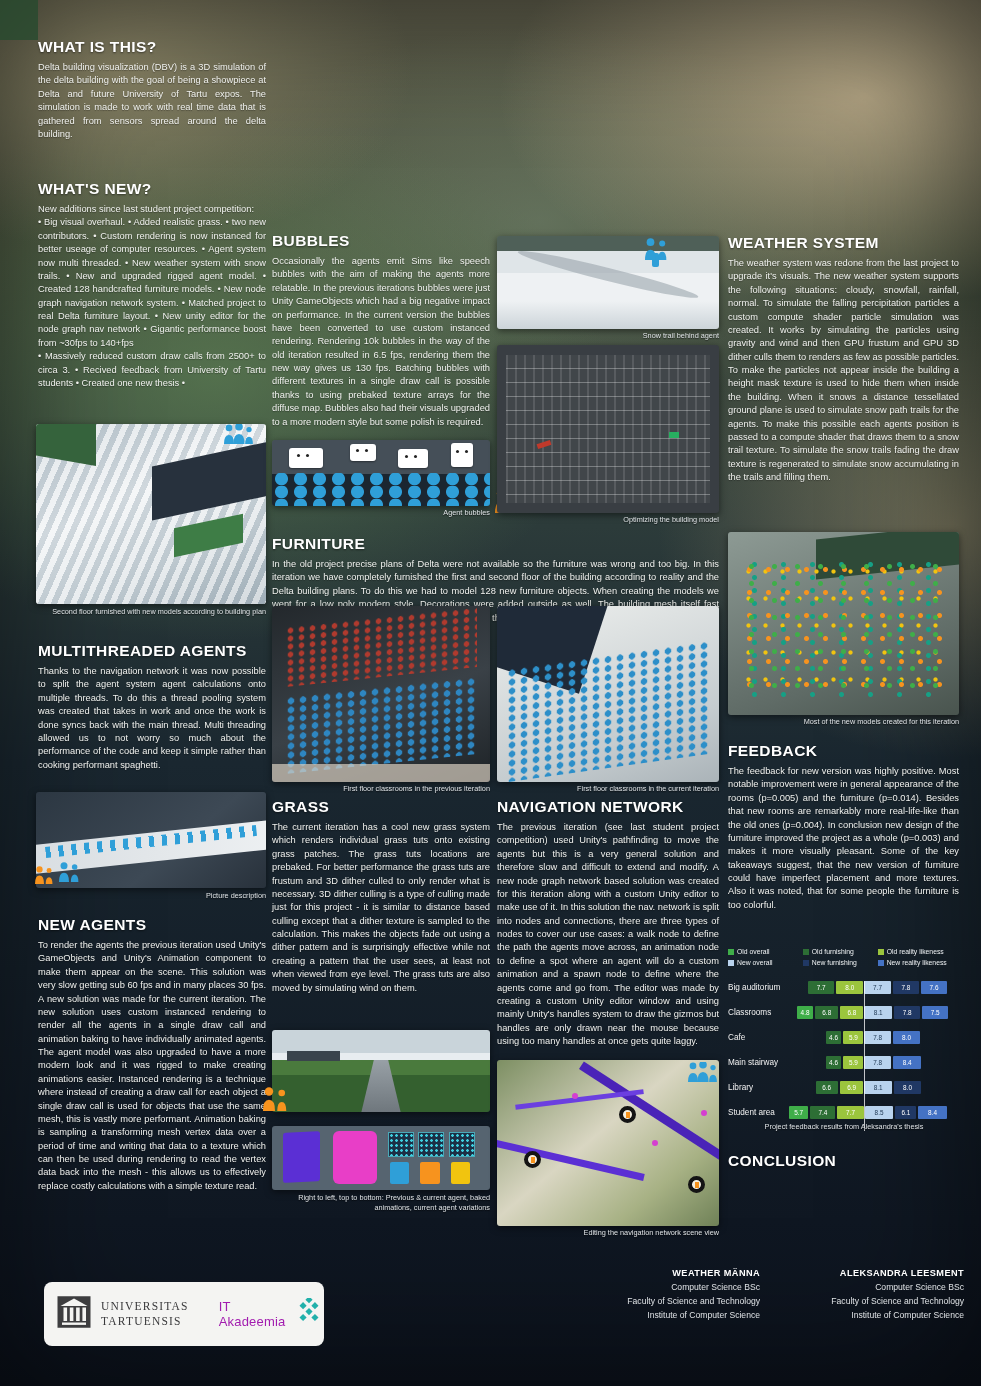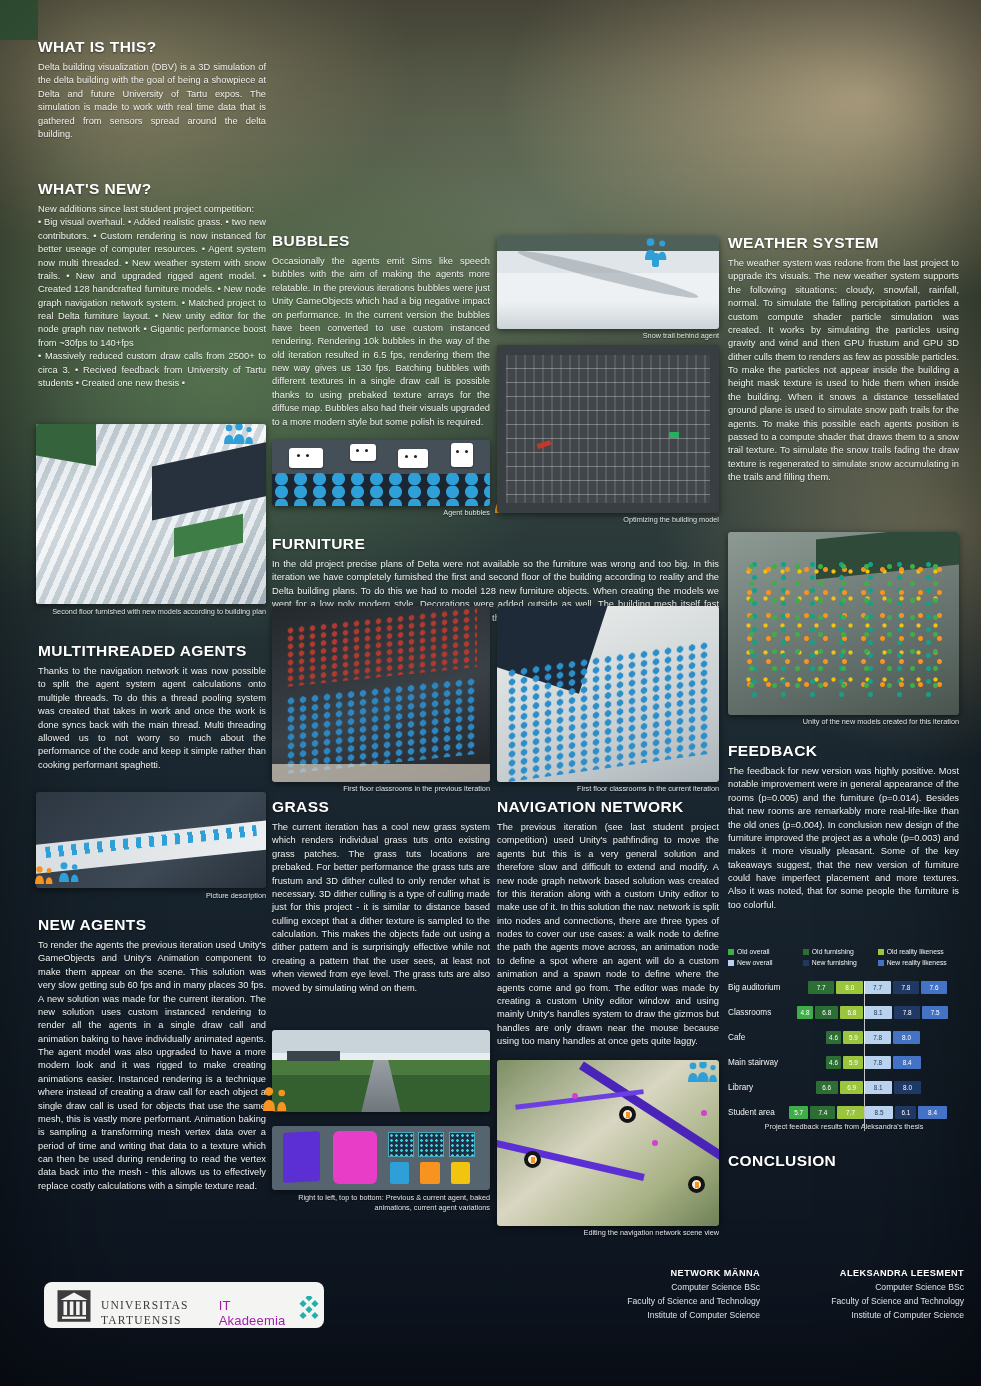--- a/index.html
+++ b/index.html
@@ -101,21 +101,21 @@
   .leg-sq{width:6px;height:6px;flex:none}
   .leg-lb{font-size:6.8px;color:#eef1f3;white-space:nowrap}
   .ch-row{display:flex;align-items:center;height:25px}
   .ch-lab{width:64px;font-size:8.2px;color:#f2f2f2}
   .ch-left{display:flex;justify-content:flex-end;align-items:center;gap:2px;width:72px}
   .ch-right{display:flex;align-items:center;gap:2px;width:96px;margin-left:1px}
   .ch-bar{height:13px;border-radius:1px;font-size:6.4px;color:#fff;display:flex;align-items:center;justify-content:center;overflow:hidden;flex:none}
   .ch-line{position:absolute;left:136px;top:33px;height:150px;width:1px;background:rgba(255,255,255,.75)}
 
   
-  .logobox{position:absolute;left:44px;top:1282px;width:280px;height:46px;background:#f4f4f2;border-radius:8px;display:flex;align-items:flex-end;padding:0 12px;gap:9px}
+  .logobox{position:absolute;left:44px;top:1282px;width:280px;height:64px;background:#f4f4f2;border-radius:8px;display:flex;align-items:center;padding:0 12px;gap:9px}
   .ut-text{font-family:"Liberation Serif",serif;font-size:11.5px;letter-spacing:1.2px;color:#3a3a3c;line-height:1.3;display:flex;flex-direction:column}
   .lb-div{width:1px;height:36px;background:#9a9a9a;margin:0 6px}
   .ita-text{font-size:13px;color:#a21caf;letter-spacing:.2px}
   .credit{position:absolute;text-align:right}
   .credit .nm{font-size:9.2px;font-weight:bold;color:#fff;letter-spacing:.4px;margin-bottom:3px}
   .credit .ln{font-size:8.6px;color:#dfe2e5;line-height:1.62}
 </style>
 </head>
 <body>
 
@@ -321,21 +321,21 @@
 
   <div class="sec" style="left:728px;top:234px;width:231px">
     <div class="h">WEATHER SYSTEM</div>
     <div class="t">The weather system was redone from the last project to upgrade it's visuals. The new weather system supports the following situations: cloudy, snowfall, rainfall, normal. To simulate the falling percipitation particles a custom compute shader particle simulation was created. It works by simulating the particles using gravity and wind and then GPU frustum and GPU 3D dither culls them to renders as few as possible particles. To make the particles not appear inside the building a height mask texture is used to hide them when inside the building. When it snows a distance tessellated ground plane is used to simulate snow path trails for the agents. To make this possible each agents position is passed to a compute shader that draws them to a snow trail texture. To simulate the snow trails fading the draw texture is regenerated to simulate snow accumulating in the trails and filling them.</div>
   </div>
 
   <div class="img models" style="left:728px;top:532px;width:231px;height:183px">
     <div class="shape mod-band"></div>
     <div class="shape mod-conf"></div>
   </div>
-  <div class="cap" style="left:728px;top:717px;width:231px">Unity of the new models created for this iteration</div>
+  <div class="cap" style="left:728px;top:717px;width:231px">Most of the new models created for this iteration</div>
 
   <div class="sec" style="left:728px;top:742px;width:231px">
     <div class="h">FEEDBACK</div>
     <div class="t">The feedback for new version was highly positive. Most notable improvement were in general appearance of the rooms (p=0.005) and the furniture (p=0.014). Besides that new rooms are remarkably more real-life-like than the old ones (p=0.004). In conclusion new design of the furniture improved the project as a whole (p=0.003) and makes it more visually pleasant. Some of the key takeaways suggest, that the new version of furniture could have imperfect placement and more textures. Also it was noted, that for some people the furniture is too colorful.</div>
   </div>
 
   <div class="chart" style="left:728px;top:948px;width:232px">
     <div class="leg">
       <div class="leg-item">
           <span class="leg-sq" style="background: rgb(63, 174, 73);"></span>
@@ -469,21 +469,21 @@
             <rect x="2" y="8" width="3.6" height="3.6"></rect>
             <rect x="8" y="8" width="3.6" height="3.6"></rect>
             <rect x="14" y="8" width="3.6" height="3.6"></rect>
             <rect x="8" y="14" width="3.6" height="3.6"></rect>
           </g>
         </svg>
     </span>
   </div>
 
   <div class="credit" style="left:560px;top:1268px;width:200px">
-    <div class="nm">NETWORK MÄNNA</div>
+    <div class="nm">WEATHER MÄNNA</div>
     <div class="ln">Computer Science BSc</div>
     <div class="ln">Faculty of Science and Technology</div>
     <div class="ln">Institute of Computer Science</div>
   </div>
   <div class="credit" style="left:772px;top:1268px;width:192px">
     <div class="nm">ALEKSANDRA LEESMENT</div>
     <div class="ln">Computer Science BSc</div>
     <div class="ln">Faculty of Science and Technology</div>
     <div class="ln">Institute of Computer Science</div>
   </div>

